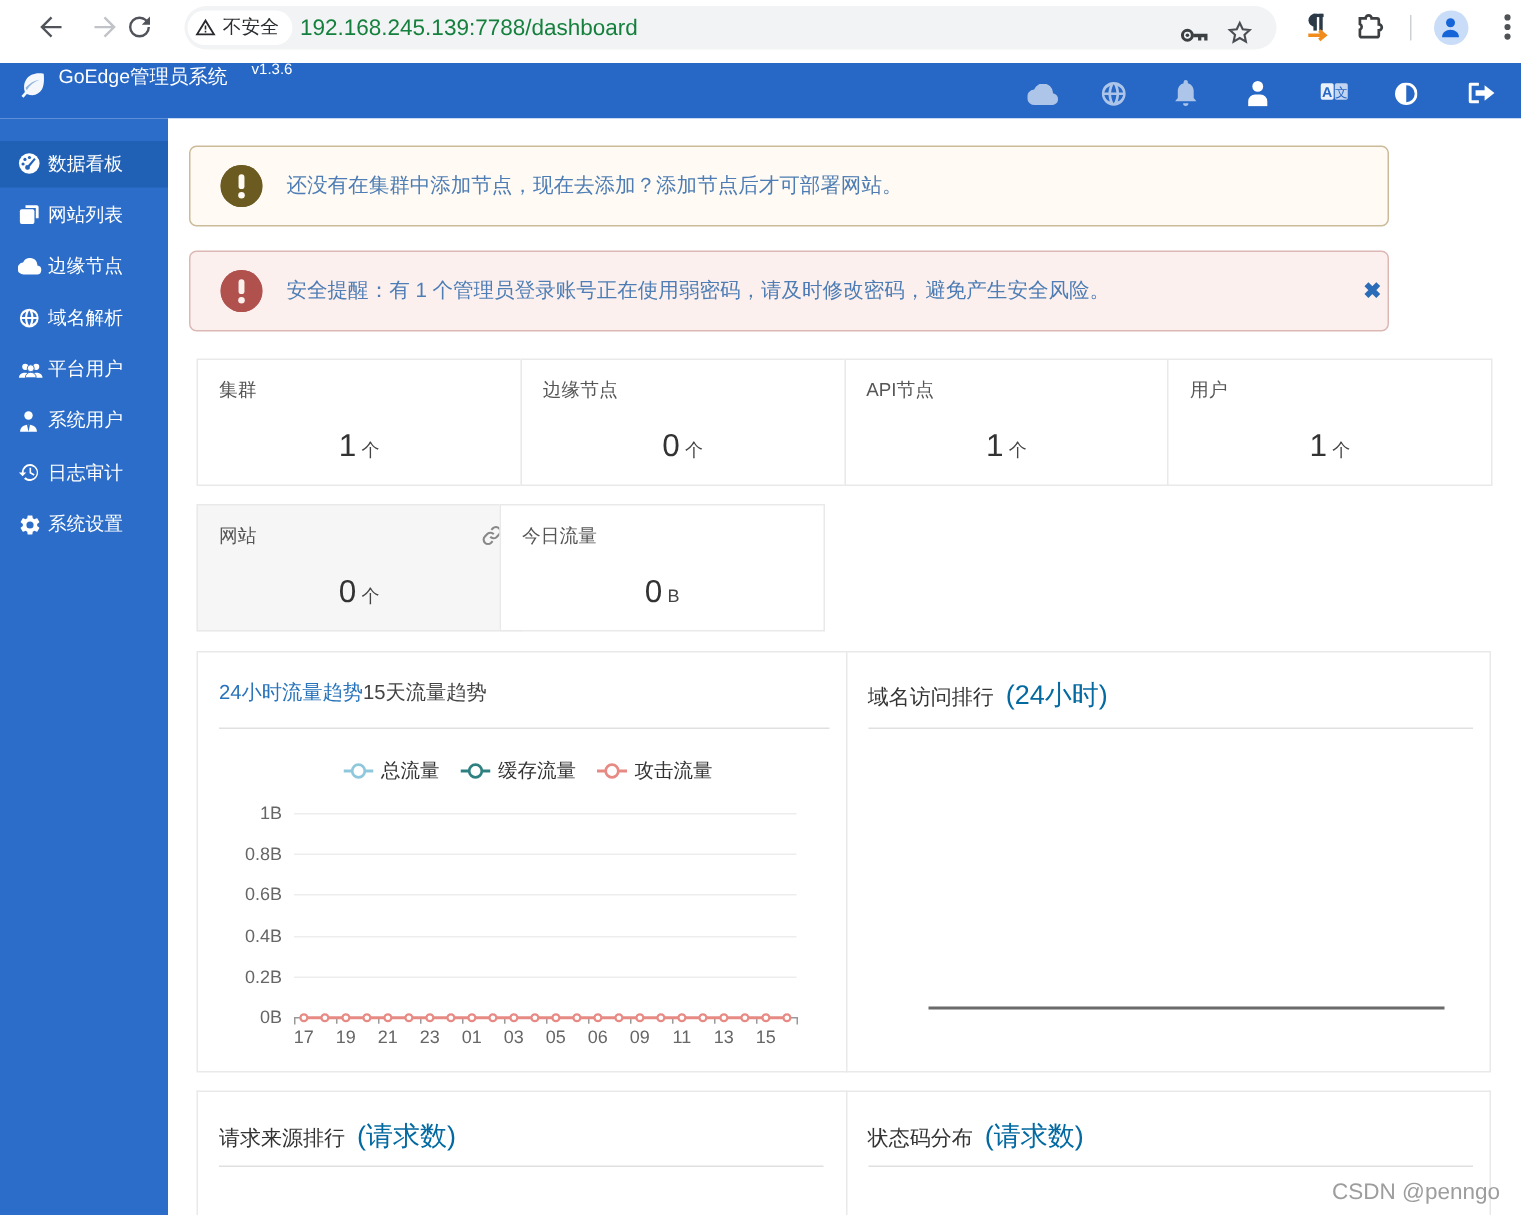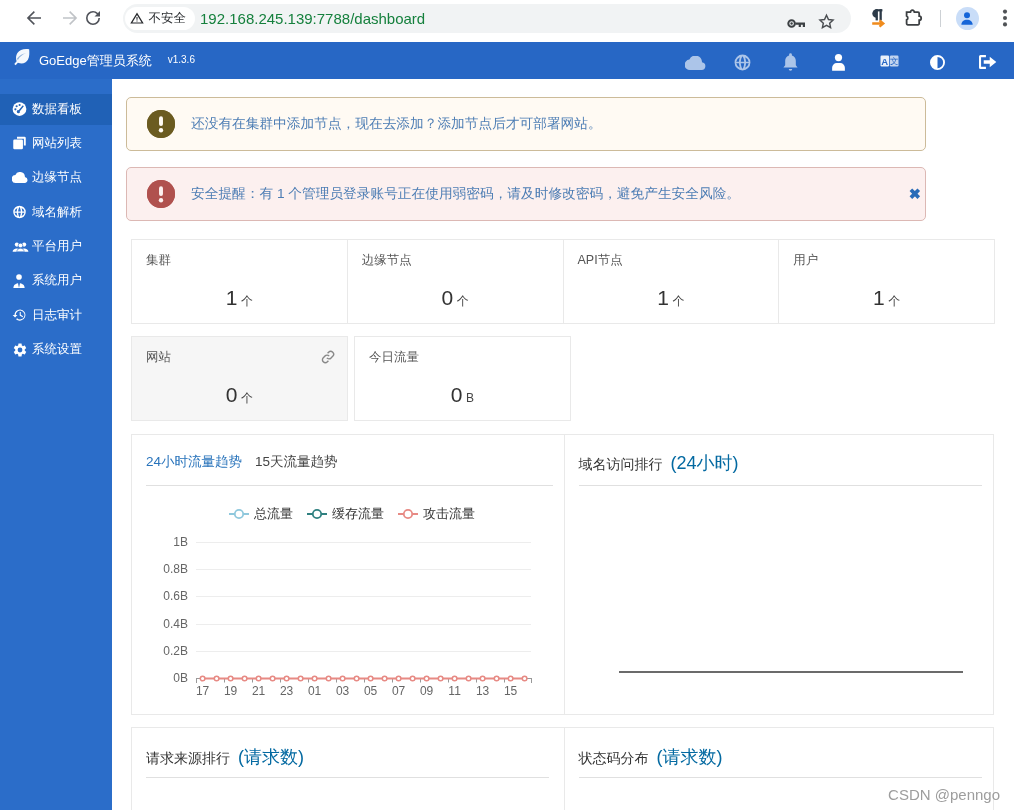--- a/index.html
+++ b/index.html
@@ -7,21 +7,21 @@
   body { font-family:"Liberation Sans",sans-serif; position:relative; background:#fff; }
   .abs { position:absolute; }
   
   #chrome { position:absolute; left:0; top:0; width:826px; height:42px; background:#ffffff; }
   #omnibox { position:absolute; left:123px; top:4px; width:728px; height:29px; background:#f1f3f4; border-radius:15px; }
   #secchip { position:absolute; left:1.5px; top:2.5px; height:23.5px; background:#ffffff; border-radius:12px; display:flex; align-items:center; padding:0 9px 0 5px; }
   #secchip span { font-size:12.5px; color:#2b2e31; margin-left:5px; letter-spacing:0px; }
   #urltext { position:absolute; left:77px; top:0; height:29px; display:flex; align-items:center; font-size:15px; color:#15803d; }
   
   #appheader { position:absolute; left:0; top:42px; width:1014px; height:37px; background:#2767c5; }
-  #apptitle { position:absolute; left:39px; top:0px; height:37px; display:flex; align-items:center; color:#fff; font-size:13px; }
+  #apptitle { position:absolute; left:39px; top:0px; height:37px; display:flex; align-items:flex-start; color:#fff; font-size:13px; }
   #apptitle sup { font-size:10px; margin-left:16px; transform:translateY(-1px); }
   
   #sidebar { position:absolute; left:0; top:79px; width:112px; height:731px; background:#2b6dc9; padding-top:14.5px; }
   .mitem { position:relative; height:31px; margin-bottom:3.4px; display:flex; align-items:center; color:#fff; font-size:12.5px; padding-left:32px; }
   .mitem.active { background:#2061b6; }
   .mitem svg { position:absolute; left:12px; top:50%; transform:translateY(-50%); }
   
   #content { position:absolute; left:112px; top:79px; width:902px; height:731px; background:#fff; }
   .alert { position:absolute; left:14px; width:800px; border-radius:5px; display:flex; align-items:center; }
   #alert1 { top:17.5px; height:54px; background:#fffaf3; border:1px solid #ccbb99; }
@@ -222,29 +222,29 @@
     </div>
 
   <div class="card" style="left:19px;top:257px;width:216.75px;height:84.5px;background:#f6f6f6">
     <div class="lbl">网站</div>
       <div class="val">0<small>个</small></div>
     <svg class="abs" style="right:12px;top:13px" width="14" height="14" viewBox="0 0 24 24" fill="none" stroke="#888" stroke-width="2.4">
         <path d="M10 13.5a5 5 0 0 0 7.1.4l3-3a5 5 0 0 0-7.1-7.1L11.3 5.6"></path>
         <path d="M14 10.5a5 5 0 0 0-7.1-.4l-3 3a5 5 0 0 0 7.1 7.1l1.7-1.8"></path>
       </svg>
   </div>
-  <div class="card" style="left:242px;top:257px;width:216.75px;height:84.5px">
+  <div class="card" style="left:221px;top:257px;width:216.75px;height:84.5px">
       <div class="lbl">今日流量</div>
       <div class="val">0<small>B</small></div>
     </div>
 
   <div class="abs" style="left:19px;top:355px;width:863px;height:281px;border:1px solid #e9e9e9"></div>
   <div class="abs" style="left:451.5px;top:355px;width:1px;height:281px;background:#e9e9e9"></div>
 
-  <div class="abs" style="left:34px;top:373.5px;font-size:13.5px;color:#2873bb">24小时流量趋势<span style="color:#444;margin-left:13px">15天流量趋势</span></div>
+  <div class="abs" style="left:34px;top:373.5px;font-size:13.5px;color:#2873bb">24小时流量趋势<span style="color:#444;">15天流量趋势</span></div>
   <div class="hr" style="left:34px;top:405.5px;width:407px"></div>
 
   <div class="abs legend" style="left:117px;top:426px">
     <svg width="20" height="12" viewBox="0 0 20 12">
         <line x1="0" y1="6" x2="20" y2="6" stroke="#8fc8dd" stroke-width="2"></line>
         <circle cx="10" cy="6" r="4.2" fill="#fff" stroke="#8fc8dd" stroke-width="1.8"></circle>
       </svg>
     <span style="margin:0 14px 0 5px">总流量</span>
     <svg width="20" height="12" viewBox="0 0 20 12">
         <line x1="0" y1="6" x2="20" y2="6" stroke="#2f8080" stroke-width="2"></line>
@@ -317,21 +317,21 @@
   </svg>
 
   <div id="xlabels">
       <div class="xlab" style="left:78.6px;top:605px">17</div>
       <div class="xlab" style="left:106.6px;top:605px">19</div>
       <div class="xlab" style="left:134.6px;top:605px">21</div>
       <div class="xlab" style="left:162.6px;top:605px">23</div>
       <div class="xlab" style="left:190.6px;top:605px">01</div>
       <div class="xlab" style="left:218.6px;top:605px">03</div>
       <div class="xlab" style="left:246.60000000000002px;top:605px">05</div>
-      <div class="xlab" style="left:274.6px;top:605px">07</div>
+      <div class="xlab" style="left:274.6px;top:605px">06</div>
       <div class="xlab" style="left:302.6px;top:605px">09</div>
       <div class="xlab" style="left:330.6px;top:605px">11</div>
       <div class="xlab" style="left:358.6px;top:605px">13</div>
       <div class="xlab" style="left:386.6px;top:605px">15</div>
     </div>
 
   <div class="abs panelhead" style="left:466.5px;top:372px">域名访问排行<span class="sub">(24小时)</span></div>
   <div class="hr" style="left:466.5px;top:405.5px;width:403px"></div>
   <div class="abs" style="left:507px;top:591.5px;width:344px;height:2px;background:#6b6b6b"></div>
 

